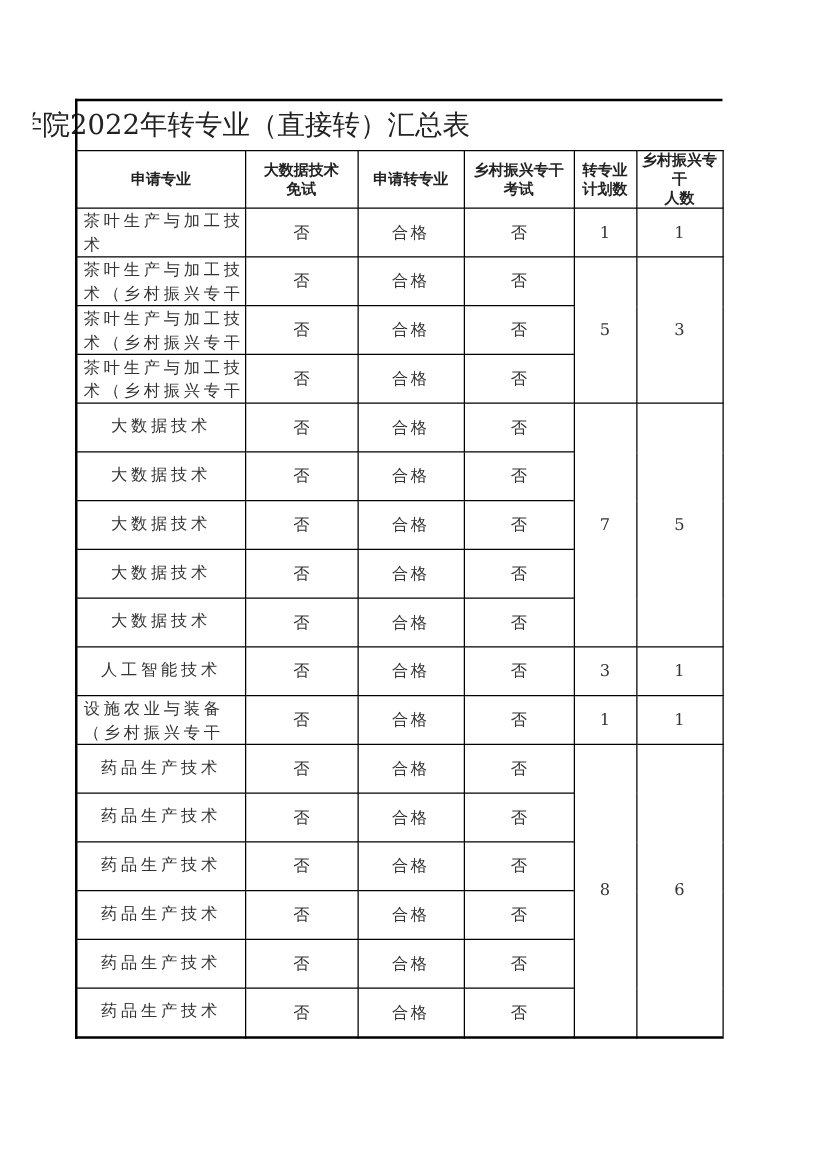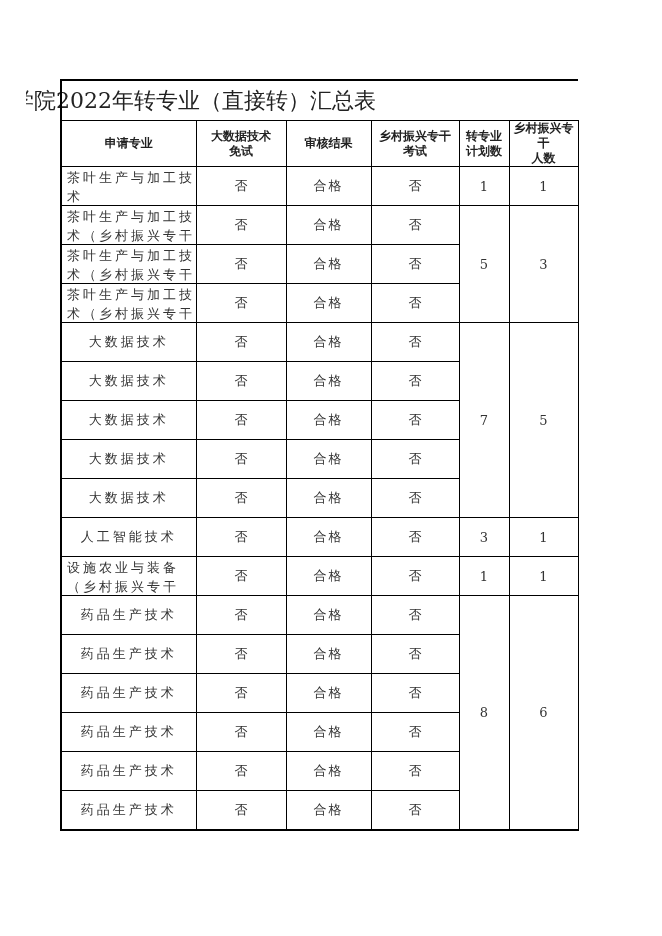--- a/index.html
+++ b/index.html
@@ -30,21 +30,21 @@
       <col style="width:90px">
       <col style="width:85px">
       <col style="width:88px">
       <col style="width:50px">
       <col style="width:69px">
   </colgroup>
   <thead>
     <tr>
       <th><span>申请专业</span></th>
       <th><span>大数据技术</span><br><span>免试</span></th>
-      <th><span>审核结果</span></th>
+      <th><span>申请转专业</span></th>
       <th><span>乡村振兴专干</span><br><span>考试</span></th>
       <th><span>转专业</span><br><span>计划数</span></th>
       <th><span>乡村振兴专干</span><br><span>人数</span></th>
     </tr>
   </thead>
   <tbody id="tbody">
       <tr class="row">
         <td class="major">
           <div class="wrap" style="justify-content: flex-start; padding-left: 5px; text-align: left;">
             <span>茶叶生产与加工技术</span>

